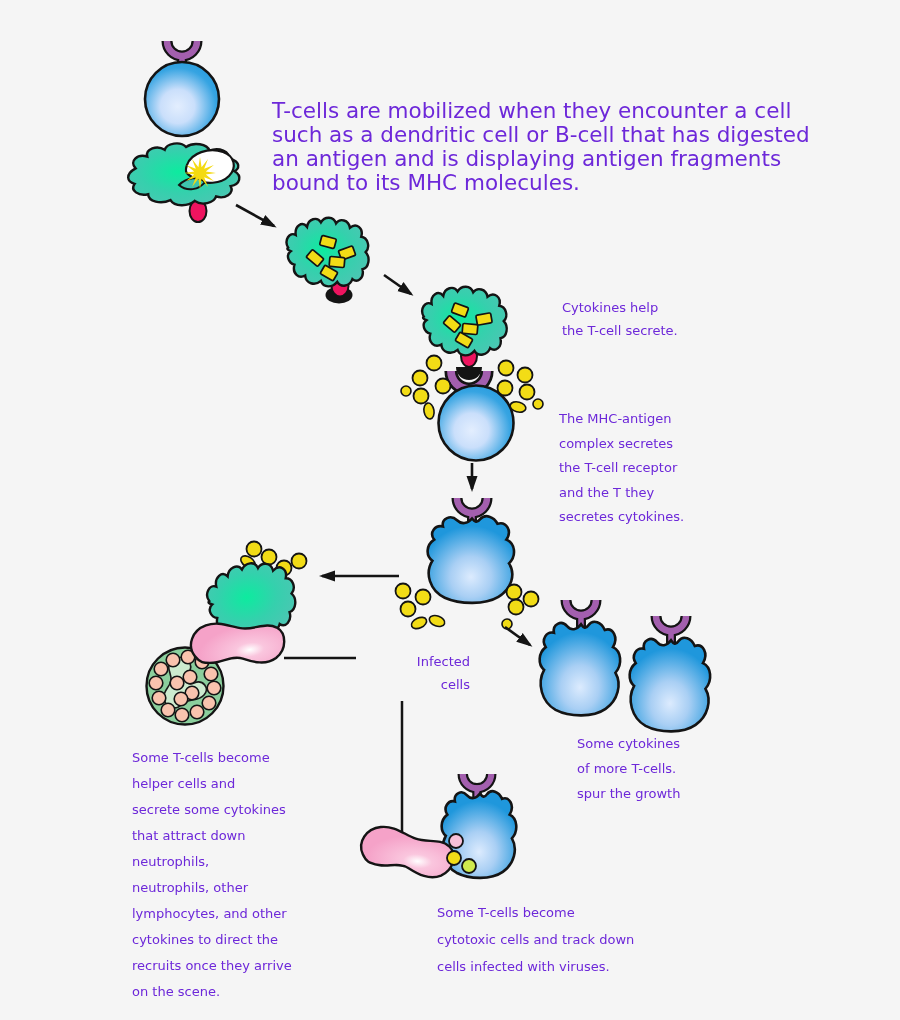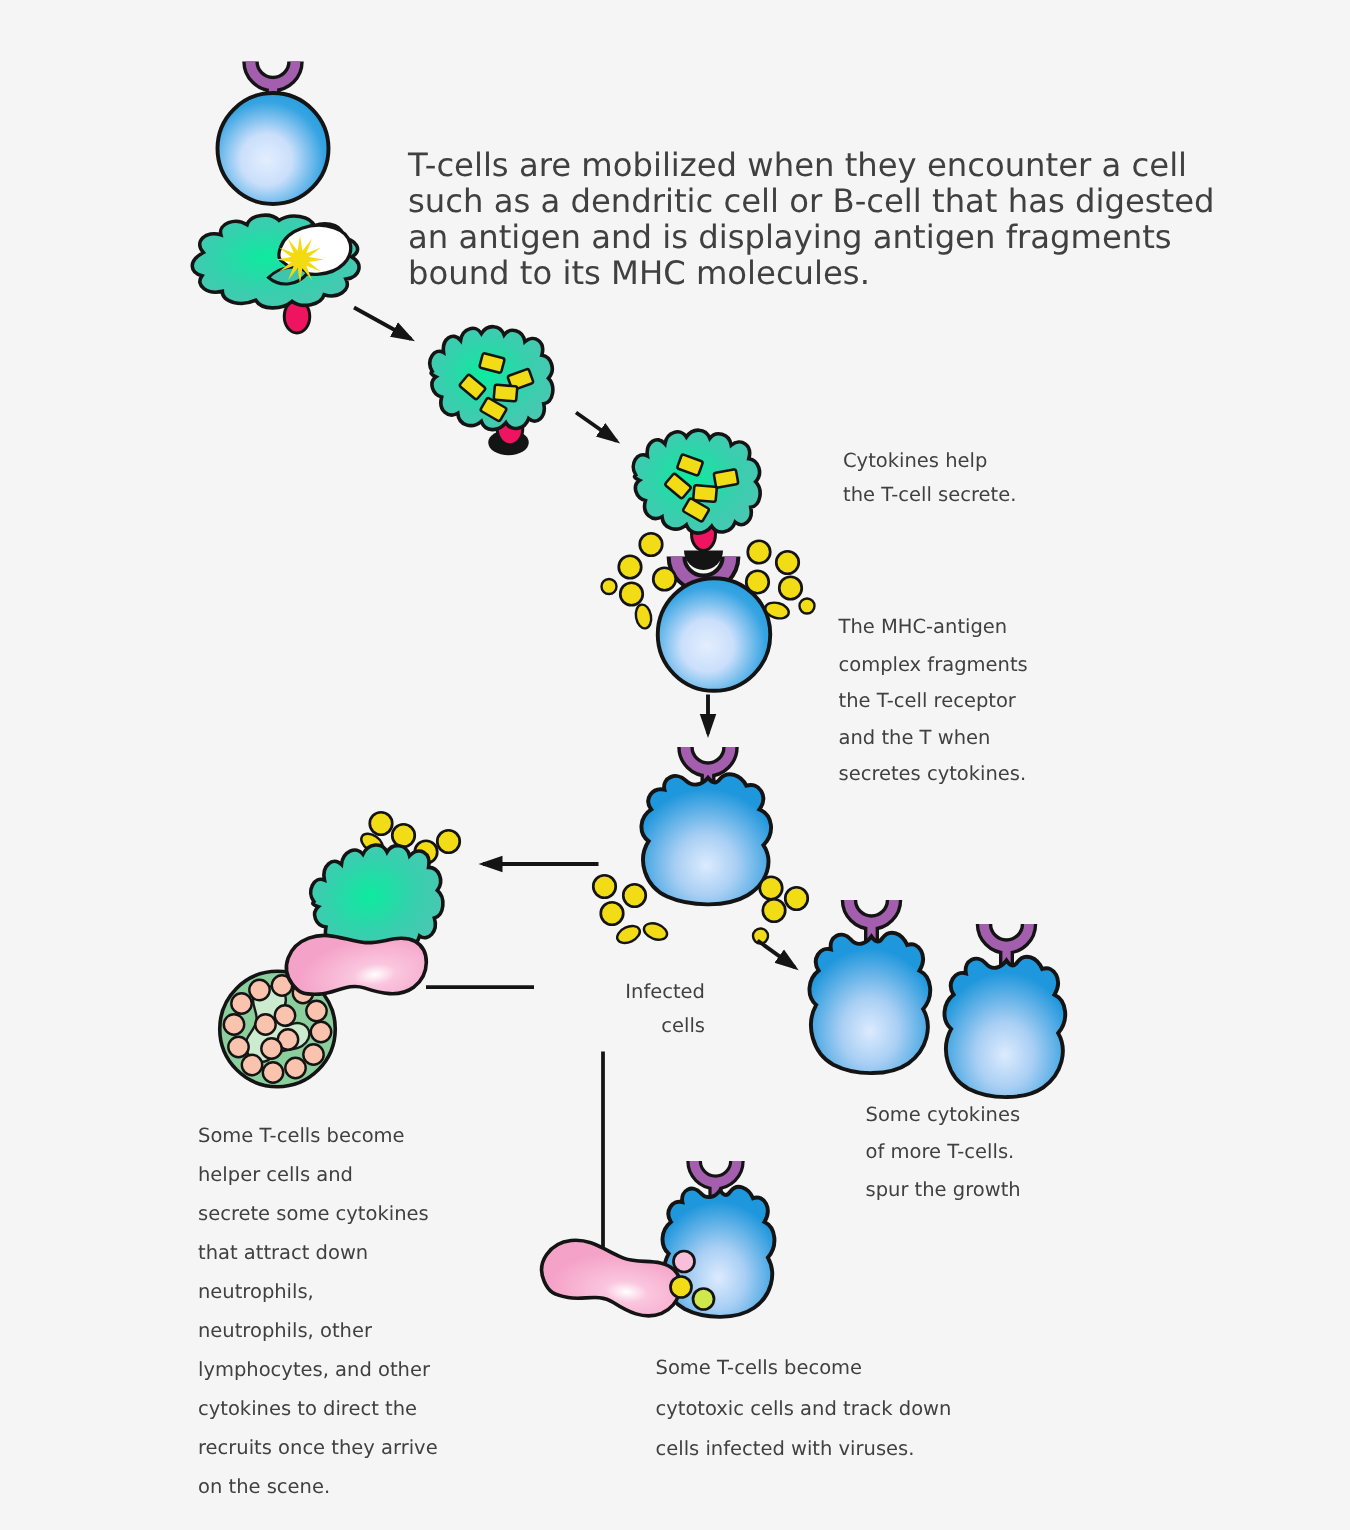--- a/index.html
+++ b/index.html
@@ -1,18 +1,18 @@
 <!DOCTYPE html>
 <html><head>
 <meta charset="utf-8">
 <style>
   html,body{margin:0;padding:0;background:#e9e9e9;}
   .canvas{
     position:relative;width:900px;height:1020px;background:#f5f5f5;
-    overflow:hidden;font-family:"DejaVu Sans",sans-serif;color:#404040;
+    overflow:hidden;font-family:"DejaVu Sans",sans-serif;color:#6d28d9;
   }
   .art{position:absolute;left:0;top:0;}
   .txt{position:absolute;white-space:nowrap;font-size:13px;line-height:25px;}
   .txt-intro{left:272px;top:99px;font-size:21.5px;line-height:24px;}
   .txt-cytokines-help{left:562px;top:296px;line-height:23px;}
   .txt-mhc{left:559px;top:407px;line-height:24.5px;}
   .txt-infected{left:330px;top:650px;width:140px;text-align:right;line-height:23px;}
   .txt-spur{left:577px;top:731px;line-height:25px;}
   .txt-helper{left:132px;top:745px;line-height:26px;}
   .txt-cytotoxic{left:437px;top:899px;line-height:27px;}
@@ -220,23 +220,23 @@
     <div>bound to its MHC molecules.</div>
   </div>
 
   <div class="txt txt-cytokines-help">
     <div>Cytokines help</div>
     <div>the T-cell secrete.</div>
   </div>
 
   <div class="txt txt-mhc">
     <div>The MHC-antigen</div>
-    <div>complex fragments</div>
+    <div>complex secretes</div>
     <div>the T-cell receptor</div>
-    <div>and the T when</div>
+    <div>and the T they</div>
     <div>secretes cytokines.</div>
   </div>
 
   <div class="txt txt-infected">
     <div>Infected</div>
     <div>cells</div>
   </div>
 
   <div class="txt txt-spur">
     <div>Some cytokines</div>

